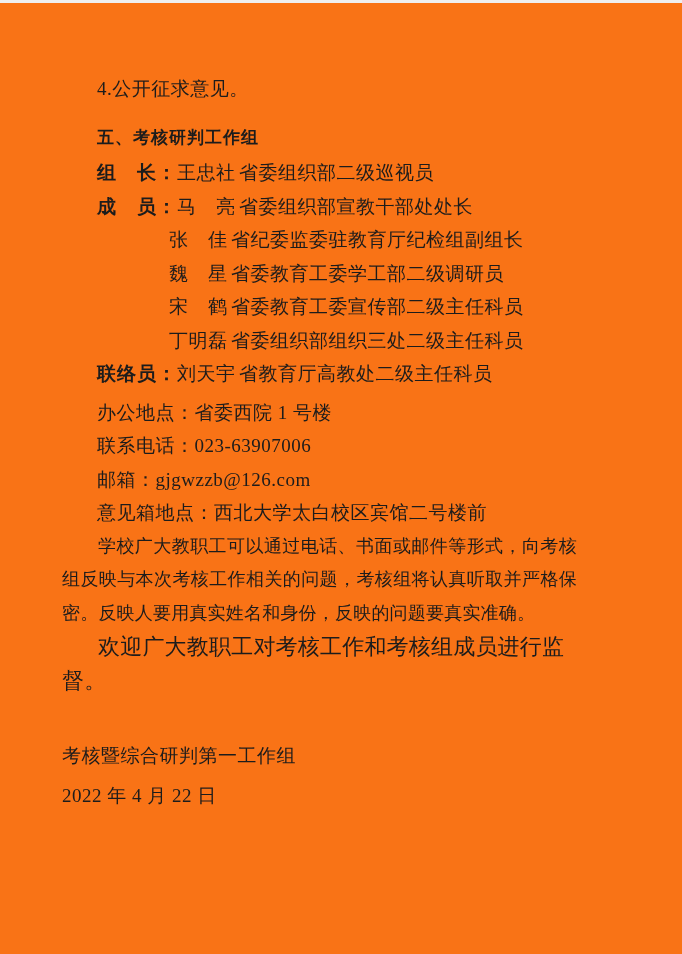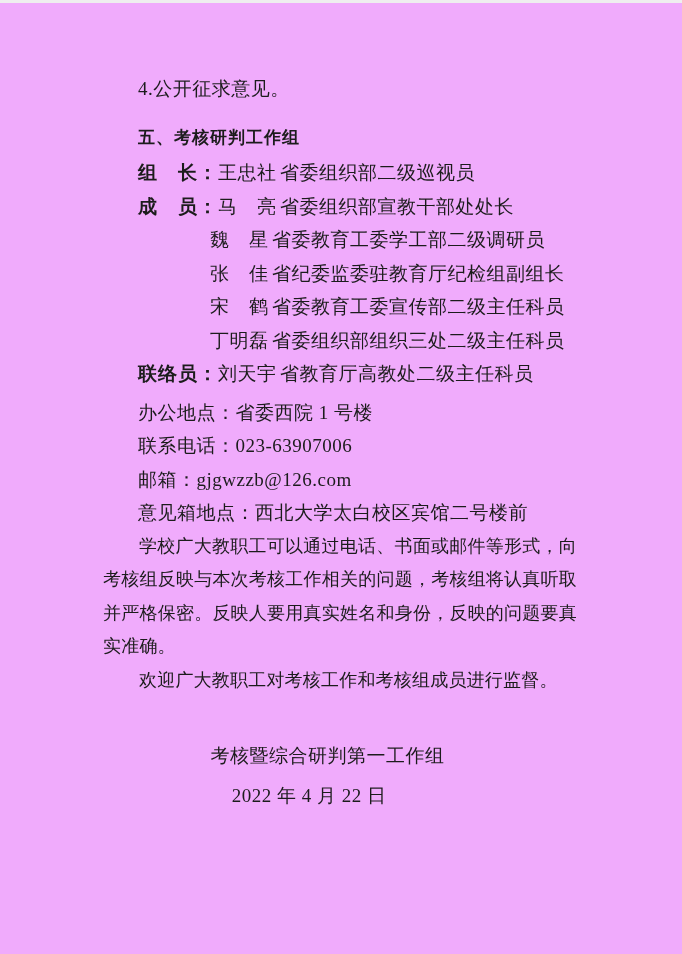--- a/index.html
+++ b/index.html
@@ -11,23 +11,23 @@
     width: 682px;
     height: 954px;
     overflow: hidden;
     font-family: "Liberation Serif", "DejaVu Serif", serif;
     color: #1c1c1c;
   }
   .page {
     box-sizing: border-box;
     width: 682px;
     height: 954px;
-    background: #f0abfc;
+    background: #f97316;
     border-top: 3px solid #efefef;
-    padding: 69px 105px 0 103px;
+    padding: 69px 105px 0 62px;
   }
   .doc {
     font-size: 19px;
     line-height: 33.5px;
   }
   p { margin: 0; }
 
   .list-item {
     margin-left: 35px;
     letter-spacing: 0.5px;
@@ -69,30 +69,30 @@
   .contact-label { letter-spacing: 0.5px; }
 
   .para {
     font-size: 18px;
     letter-spacing: 0.2px;
     text-align: justify;
     text-indent: 36px;
     text-justify: inter-character;
   }
   .para-single {
-    font-size: 18px;
+    font-size: 22px;
     letter-spacing: 0.2px;
     text-indent: 36px;
   }
 
   .signoff {
     margin-top: 42px;
     display: flex;
     flex-direction: column;
-    align-items: center;
+    align-items: flex-start;
   }
   .signoff-org {
     margin-right: 25px;
     letter-spacing: 0.5px;
   }
   .signoff-date {
     margin-right: 62px;
     margin-top: 6px;
     letter-spacing: 0.5px;
   }
@@ -113,27 +113,27 @@
           <span class="r-name">王忠社</span>
           <span class="r-title">省委组织部二级巡视员</span>
       </div>
       <div class="roster-row">
         <span class="r-label">成　员：</span>
           <span class="r-name">马　亮</span>
           <span class="r-title">省委组织部宣教干部处处长</span>
       </div>
       <div class="roster-row">
         <span class="r-label"></span>
-          <span class="r-name">魏　星</span>
-          <span class="r-title">省委教育工委学工部二级调研员</span>
+          <span class="r-name">张　佳</span>
+          <span class="r-title">省纪委监委驻教育厅纪检组副组长</span>
       </div>
       <div class="roster-row">
         <span class="r-label"></span>
-          <span class="r-name">张　佳</span>
-          <span class="r-title">省纪委监委驻教育厅纪检组副组长</span>
+          <span class="r-name">魏　星</span>
+          <span class="r-title">省委教育工委学工部二级调研员</span>
       </div>
       <div class="roster-row">
         <span class="r-label"></span>
           <span class="r-name">宋　鹤</span>
           <span class="r-title">省委教育工委宣传部二级主任科员</span>
       </div>
       <div class="roster-row">
         <span class="r-label"></span>
           <span class="r-name">丁明磊</span>
           <span class="r-title">省委组织部组织三处二级主任科员</span>

